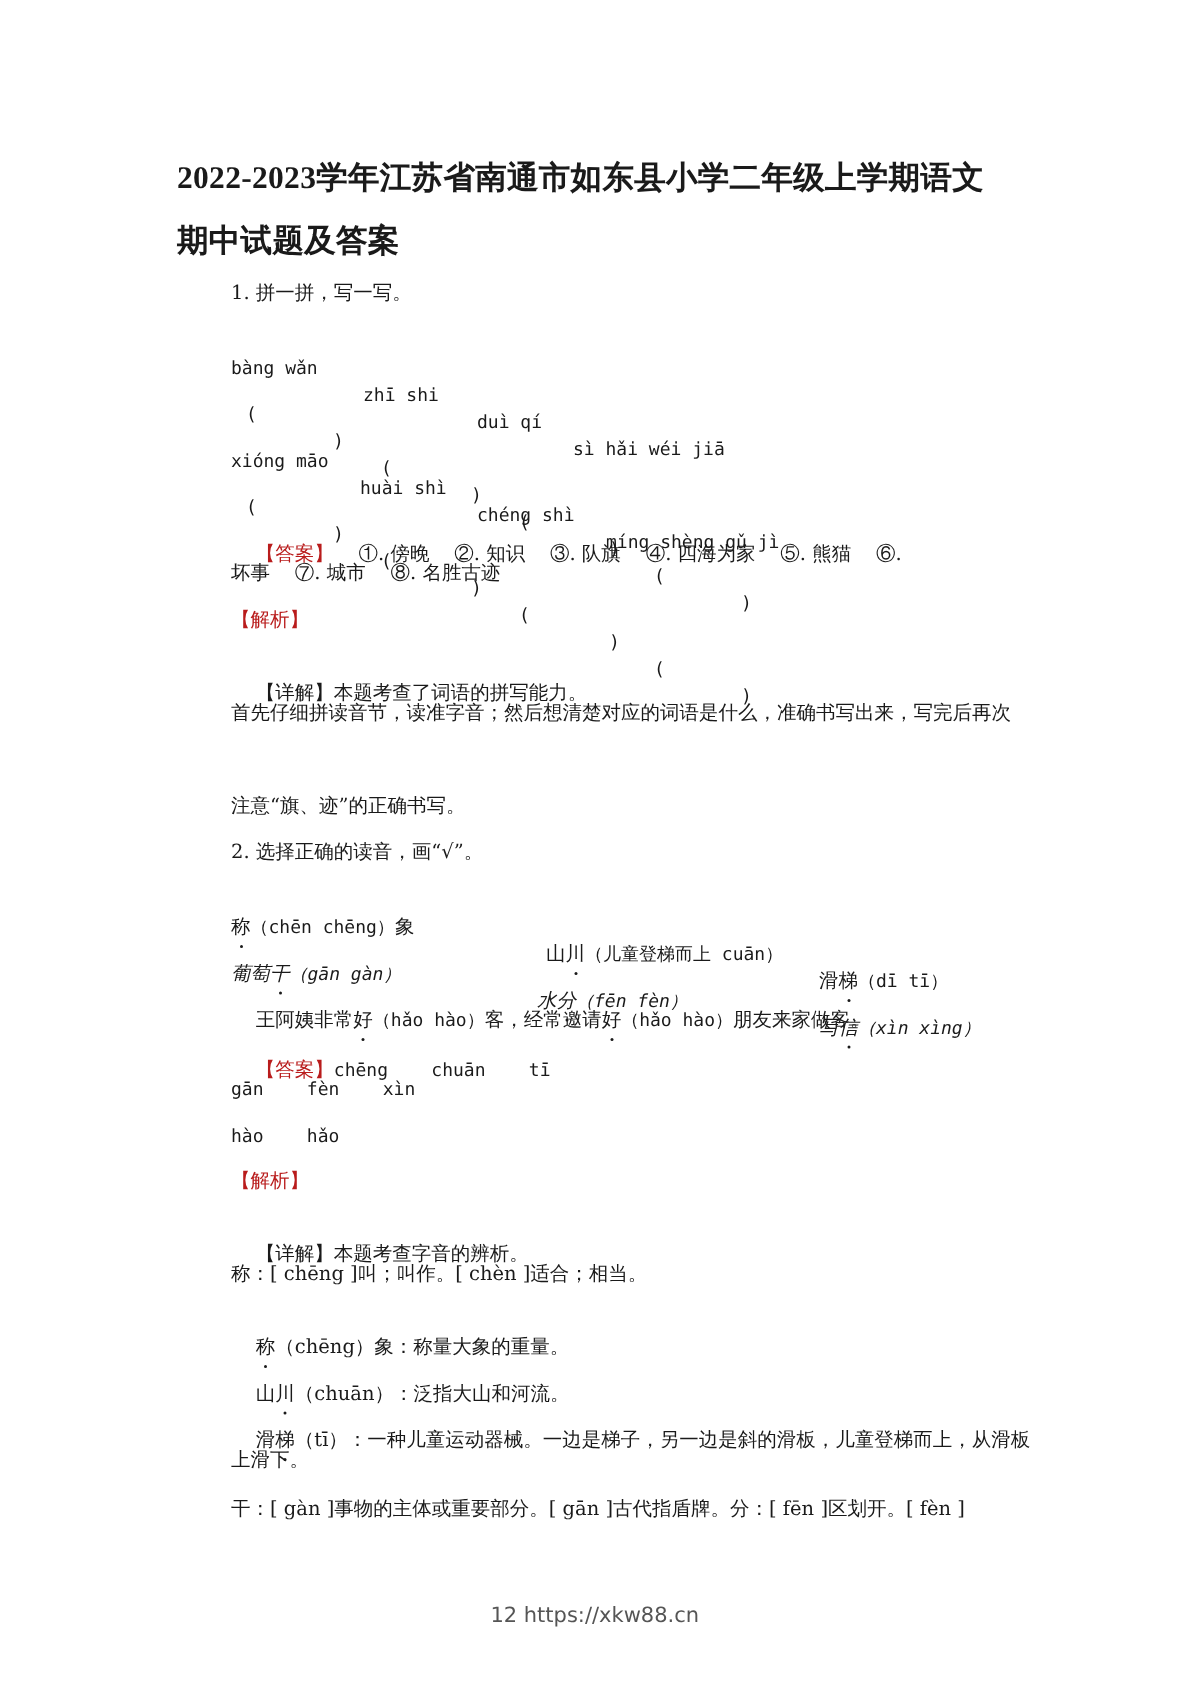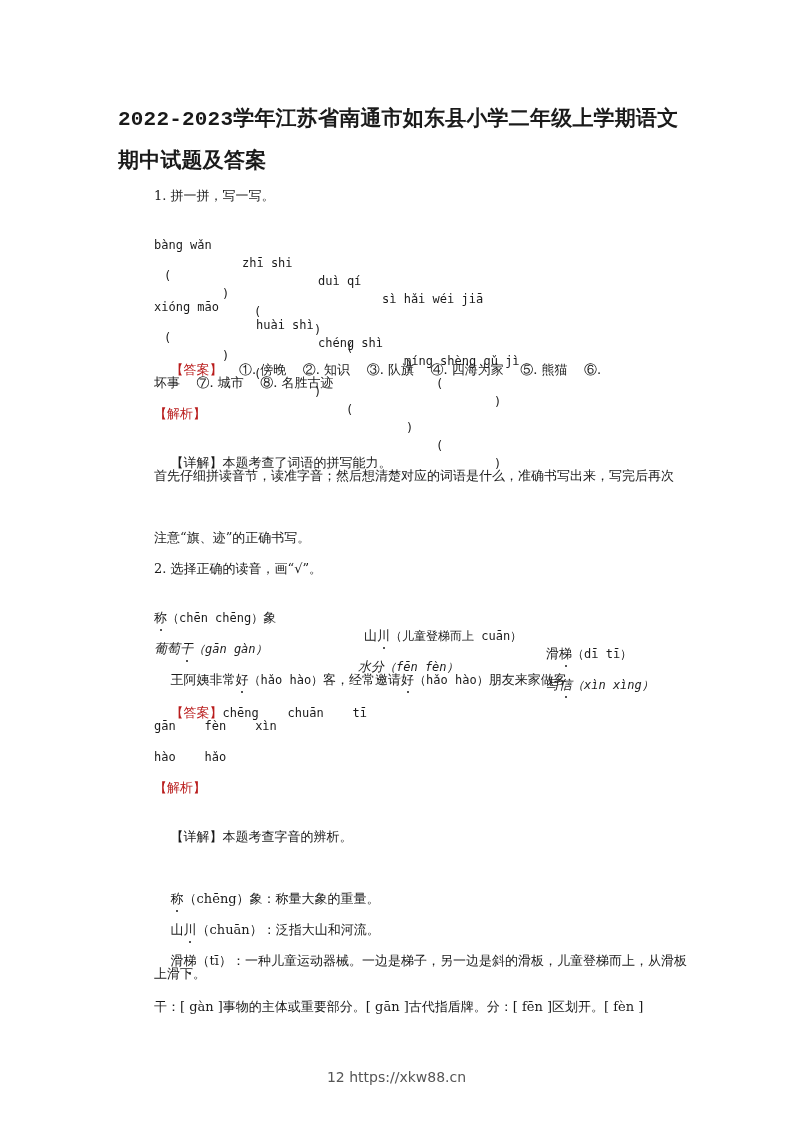--- a/index.html
+++ b/index.html
@@ -1,21 +1,21 @@
 <!DOCTYPE html>
 <html><head>
 <meta charset="utf-8">
 <style>
   html, body { margin: 0; padding: 0; background: #ffffff; }
   body { width: 793px; height: 1122px; position: relative; overflow: hidden;
          font-family: "DejaVu Serif", "Liberation Serif", serif; color: #1a1a1a; }
   .page { position: absolute; left: 0; top: 0; width: 793px; height: 1122px; }
   .line { position: absolute; left: 118px; font-size: 13px; white-space: pre; line-height: 18px; margin-left: 36px; }
   .title { position: absolute; left: 118px; font-size: 21px; font-weight: bold; white-space: nowrap;
-           font-family: Liberation Mono, monospace; letter-spacing: 0.2px; }
+           font-family: Liberation Serif, serif; letter-spacing: 0.2px; }
   .tag { color: #b91c1c; }
   .mono { font-family: "DejaVu Sans Mono", "Liberation Mono", monospace; font-size: 12px; }
   .dot { position: relative; display: inline-block; }
   .dot::after { content: ""; position: absolute; left: 50%; bottom: -4px; width: 2px; height: 2px;
                 margin-left: -1px; background: #1a1a1a; border-radius: 1px; }
   .cell { position: absolute; white-space: pre; }
   .footer { position: absolute; left: 0; width: 793px; top: 1069px; text-align: center; font-size: 14px;
             color: #555; font-family: "DejaVu Sans", "Liberation Sans", sans-serif; }
 </style>
 </head>
@@ -39,21 +39,21 @@
     <span class="cell" style="left:68px;">)</span>
     <span class="cell" style="left:100px;">(</span>
     <span class="cell" style="left:160px;">)</span>
     <span class="cell" style="left:192px;">(</span>
     <span class="cell" style="left:252px;">)</span>
     <span class="cell" style="left:282px;">(</span>
     <span class="cell" style="left:340px;">)</span>
   </div>
   <div class="line mono" style="top:280px;">
     <span class="cell" style="left:0px;">xióng māo</span>
-    <span class="cell" style="left:102px;">huài shì</span>
+    <span class="cell" style="left:86px;">huài shì</span>
     <span class="cell" style="left:164px;">chéng shì</span>
     <span class="cell" style="left:250px;">míng shèng gǔ jì</span>
   </div>
   <div class="line mono" style="top:311px;">
     <span class="cell" style="left:10px;">(</span>
     <span class="cell" style="left:68px;">)</span>
     <span class="cell" style="left:100px;">(</span>
     <span class="cell" style="left:160px;">)</span>
     <span class="cell" style="left:192px;">(</span>
     <span class="cell" style="left:252px;">)</span>
@@ -92,20 +92,21 @@
   <div class="line" style="top:686px;">
     <span class="tag">【答案】</span><span class="mono">chēng    chuān    tī</span>
   </div>
   <div class="line mono" style="top:717px;">gān    fèn    xìn</div>
   <div class="line mono" style="top:748px;">hào    hǎo</div>
   <div class="line tag" style="top:779px;">【解析】</div>
 
   <div class="line" style="top:810px;">
     <span>【详解】</span><span>本题考查字音的辨析。</span>
   </div>
+  <div class="line" style="top:841px;">称：[ chēng ]叫；叫作。[ chèn ]适合；相当。</div>
   <div class="line" style="top:872px;">
     <span class="dot">称</span><span>（chēng）象：称量大象的重量。</span>
   </div>
   <div class="line" style="top:903px;">
     <span>山</span><span class="dot">川</span><span>（chuān）：泛指大山和河流。</span>
   </div>
   <div class="line" style="top:934px;">
     <span>滑</span><span class="dot">梯</span><span>（tī）：一种儿童运动器械。一边是梯子，另一边是斜的滑板，儿童登梯而上，从滑板</span>
   </div>
   <div class="line" style="top:965px;">上滑下。</div>

